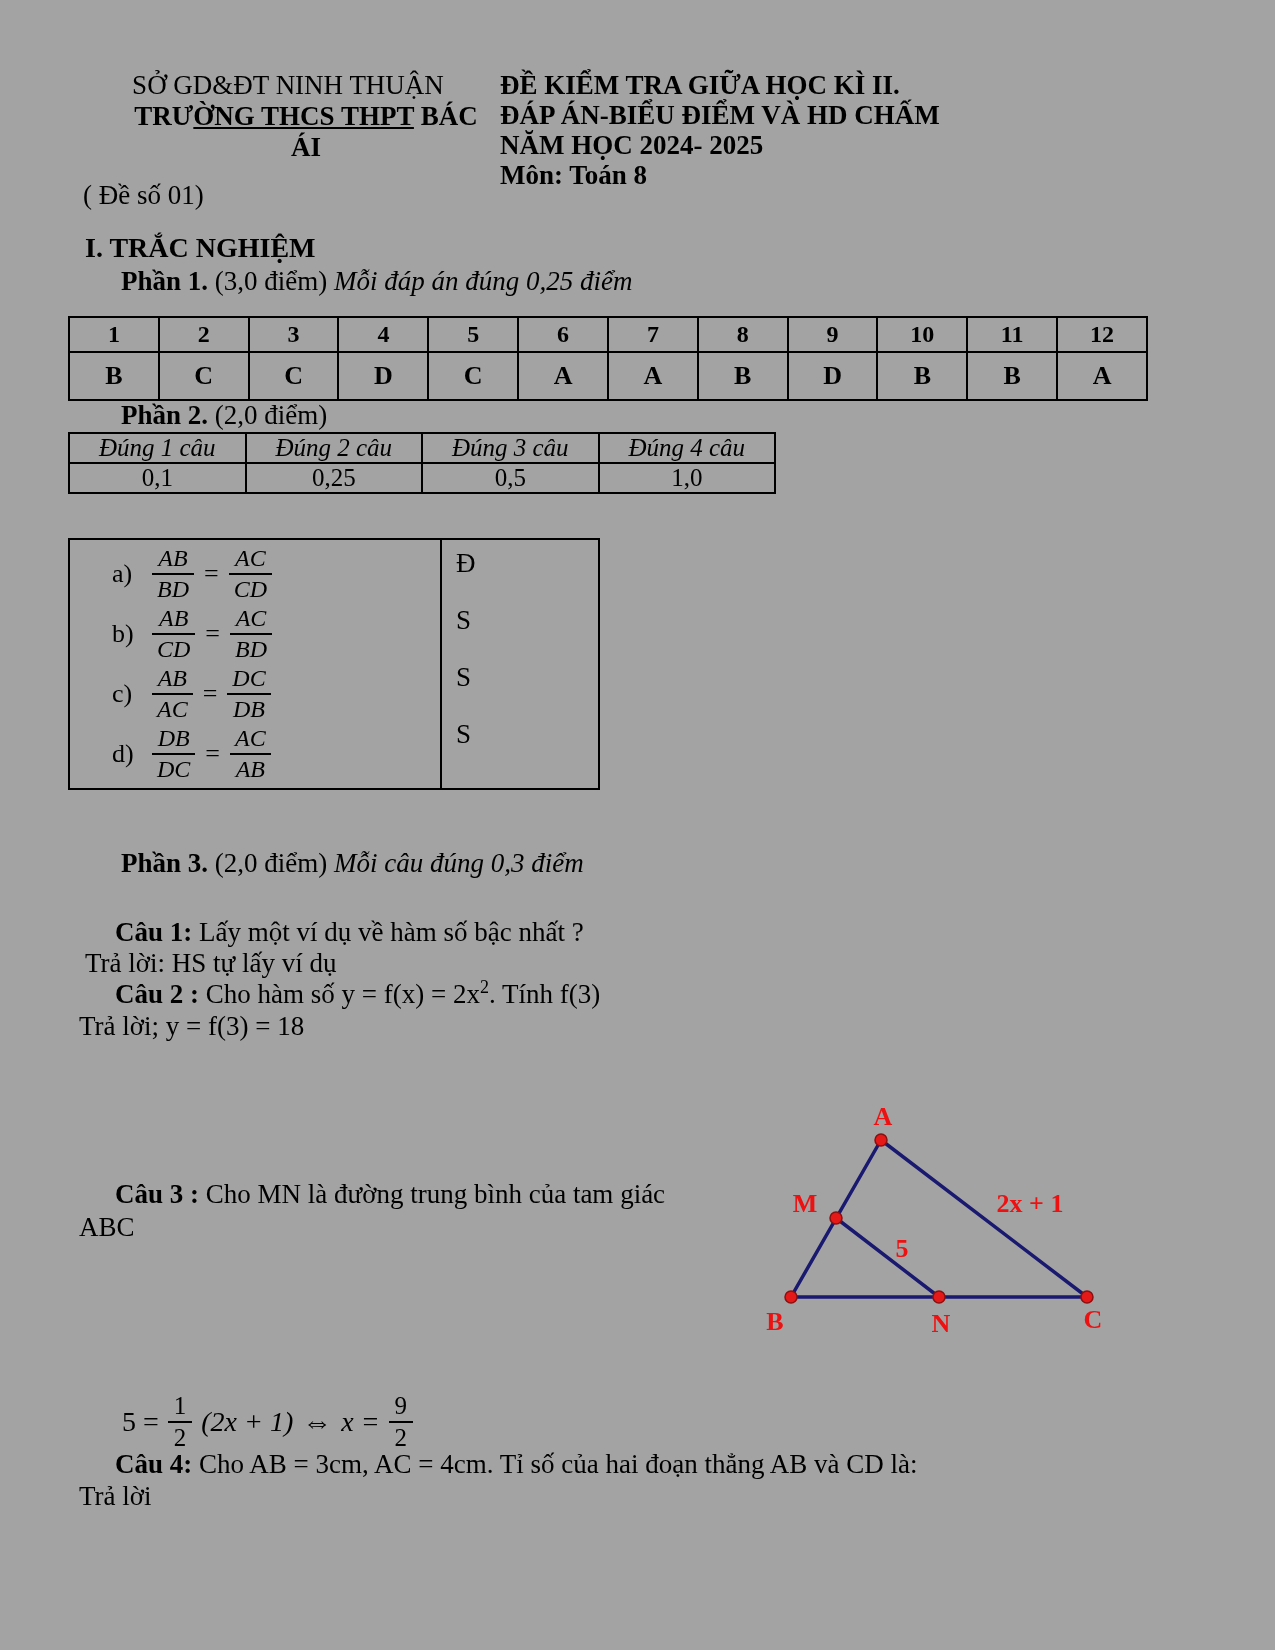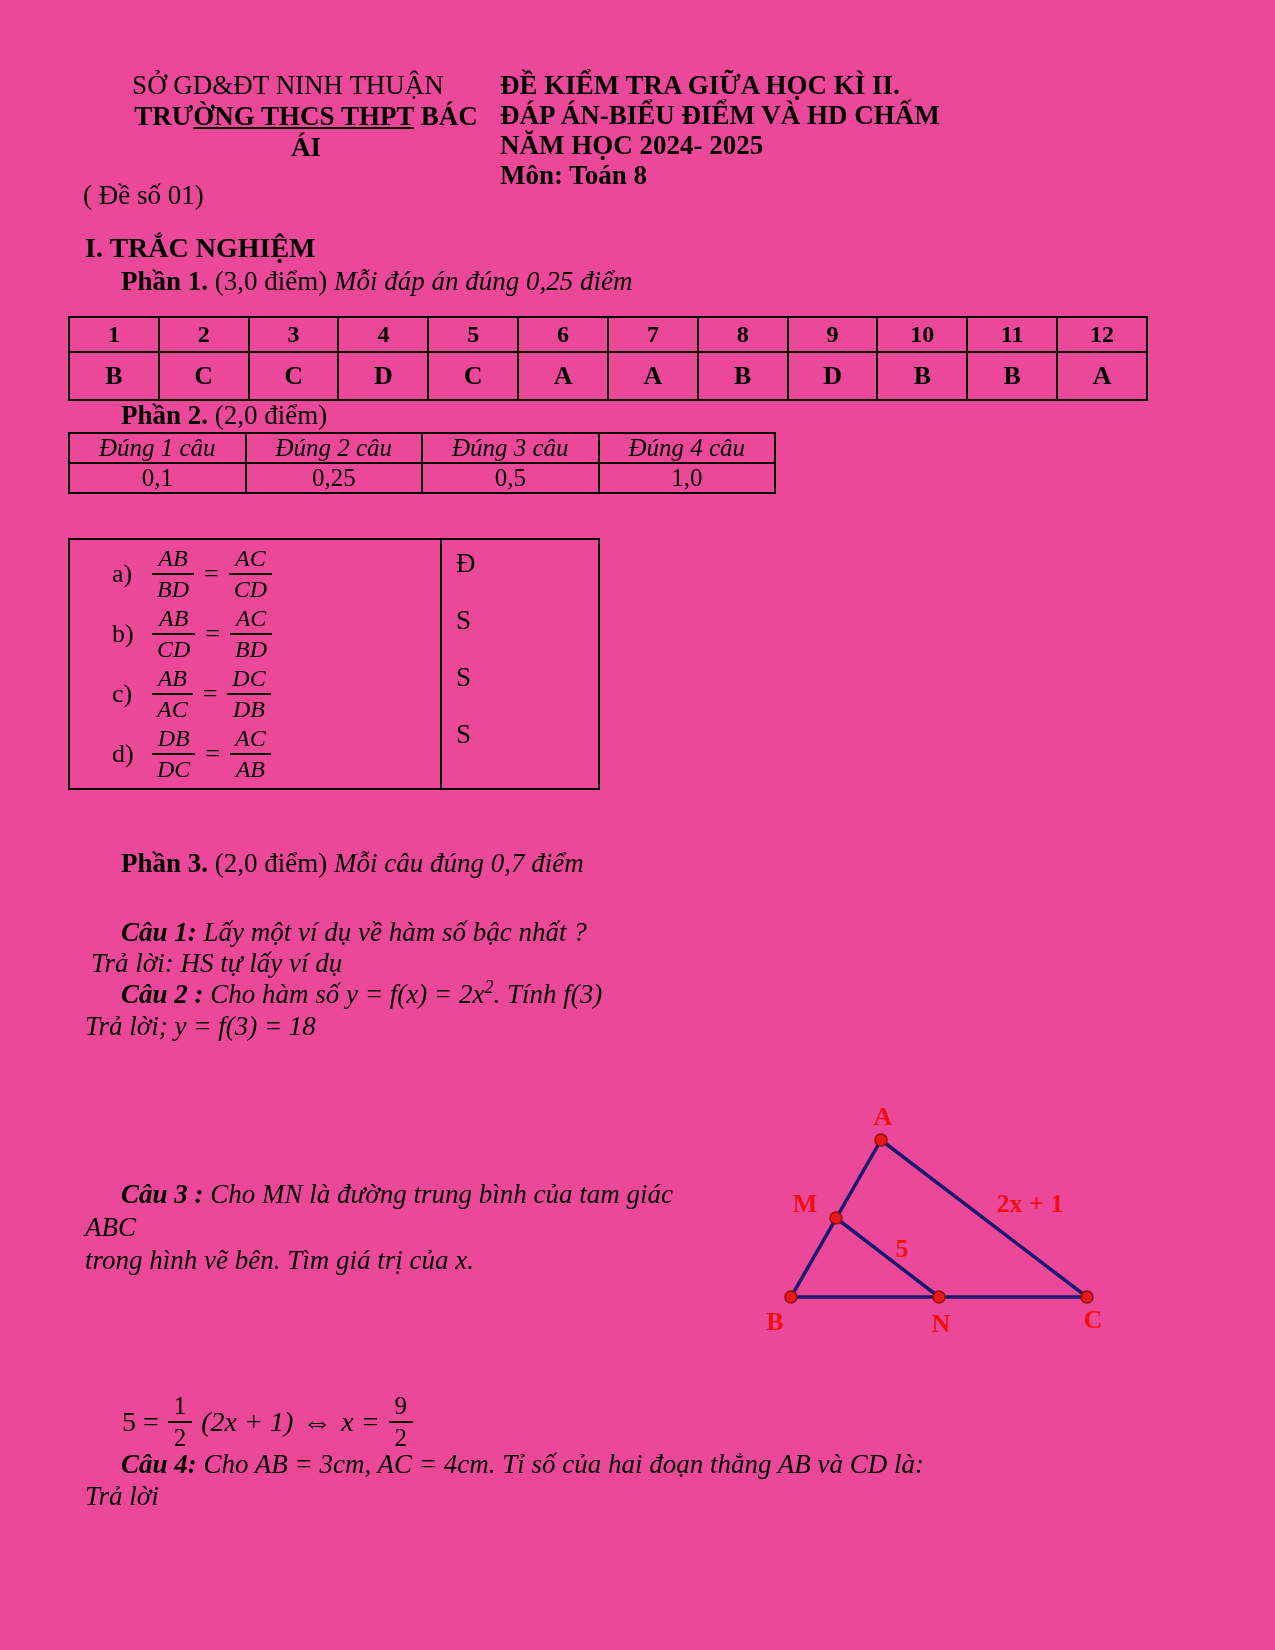--- a/index.html
+++ b/index.html
@@ -1,16 +1,16 @@
 <!DOCTYPE html>
 <html><head>
 <meta charset="utf-8">
 <style>
   html,body{margin:0;padding:0;background:#fff;}
-  .page{position:relative;width:1275px;height:1650px;background:#ec4899;overflow:hidden;
+  .page{position:relative;width:1275px;height:1650px;background:#a3a3a3;overflow:hidden;
         font-family:"Liberation Serif","DejaVu Serif",serif;color:#000;font-size:27px;}
   .abs{position:absolute;}
   .b{font-weight:bold;margin-left:36px;}
   .i{font-style:italic;}
   .u{text-decoration:underline;}
 
   
   .hdr-left{left:88px;top:70px;width:400px;text-align:center;line-height:31px;}
   .hdr-right{left:500px;top:70px;width:560px;line-height:30px;font-weight:bold;}
   .exam-code{left:83px;top:180px;}
@@ -36,21 +36,21 @@
   .tf-lab{width:40px;font-size:26px;}
   .tf-eq{margin:0 10px;font-size:26px;}
   .tf-right{flex:1;padding:8px 0 0 14px;box-sizing:border-box;}
   .tf-ans{height:57px;font-size:27px;}
 
   .frac{display:inline-block;text-align:center;font-size:24px;line-height:1.12;font-style:italic;vertical-align:middle;}
   .frac .top{display:block;border-bottom:2px solid #000;padding:0 5px 1px 5px;}
   .frac .bot{display:block;padding:1px 5px 0 5px;}
 
   
-  .line{left:85px;line-height:33px;font-style:italic;}
+  .line{left:79px;line-height:33px;}
   .sup{font-size:18px;vertical-align:super;line-height:0;}
 
   
   .formula{left:122px;top:1392px;display:flex;align-items:center;gap:9px;font-size:28px;}
   .frac2{text-align:center;font-size:25px;line-height:1.1;}
   .frac2 .top{display:block;border-bottom:2px solid #000;padding:0 6px 1px 6px;}
   .frac2 .bot{display:block;padding:1px 6px 0 6px;}
   .iff{font-size:30px;}
 
   
@@ -184,29 +184,29 @@
       </div>
     </div>
     <div class="tf-right">
       <div class="tf-ans">Đ</div>
       <div class="tf-ans">S</div>
       <div class="tf-ans">S</div>
       <div class="tf-ans">S</div>
     </div>
   </div>
 
-  <div class="abs phan-line" style="top:848px;"><span class="b">Phần 3.</span> <span>(2,0 điểm) </span><span class="i">Mỗi câu đúng 0,7 điểm</span></div>
+  <div class="abs phan-line" style="top:848px;"><span class="b">Phần 3.</span> <span>(2,0 điểm) </span><span class="i">Mỗi câu đúng 0,3 điểm</span></div>
 
   <div class="abs line" style="top:916px;"><span class="b">Câu 1:</span><span> Lấy một ví dụ về hàm số bậc nhất ?</span></div>
   <div class="abs line" style="top:947px;margin-left:6px;">Trả lời: HS tự lấy ví dụ</div>
 
   <div class="abs line" style="top:978px;"><span class="b">Câu 2 :</span><span> Cho hàm số y = f(x) = 2x</span><sup class="sup">2</sup><span>. Tính f(3)</span></div>
   <div class="abs line" style="top:1010px;">Trả lời; y = f(3) = 18</div>
 
-  <div class="abs line" style="top:1178px;width:620px;"><span class="b">Câu 3 :</span><span> Cho MN là đường trung bình của tam giác ABC</span><br><span>trong hình vẽ bên. Tìm giá trị của x.</span></div>
+  <div class="abs line" style="top:1178px;width:620px;"><span class="b">Câu 3 :</span><span> Cho MN là đường trung bình của tam giác ABC</span><br></div>
 
   <svg class="abs diagram" width="400" height="300" viewBox="0 0 400 300">
     <g stroke="#191970" stroke-width="3.5" stroke-linecap="round">
       <line x1="146" y1="100" x2="56" y2="257"></line>
       <line x1="146" y1="100" x2="352" y2="257"></line>
       <line x1="56" y1="257" x2="352" y2="257"></line>
       <line x1="101" y1="178" x2="204" y2="257"></line>
     </g>
     <g fill="#e61919" stroke="#8b1010" stroke-width="1.5">
       <circle cx="146" cy="100" r="6"></circle>

